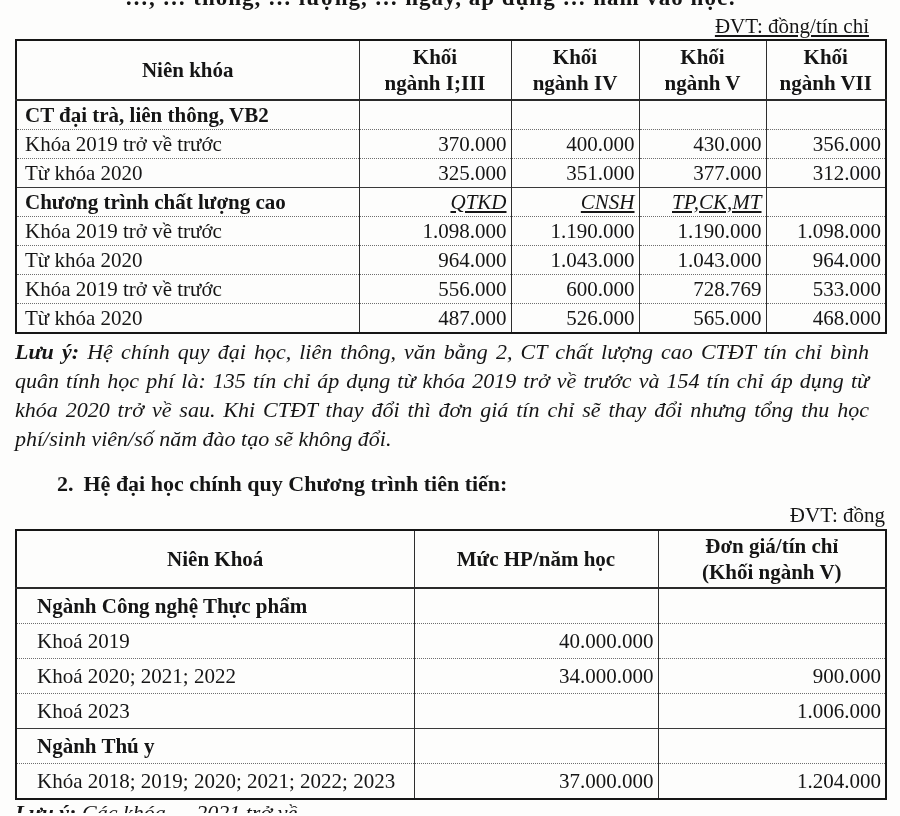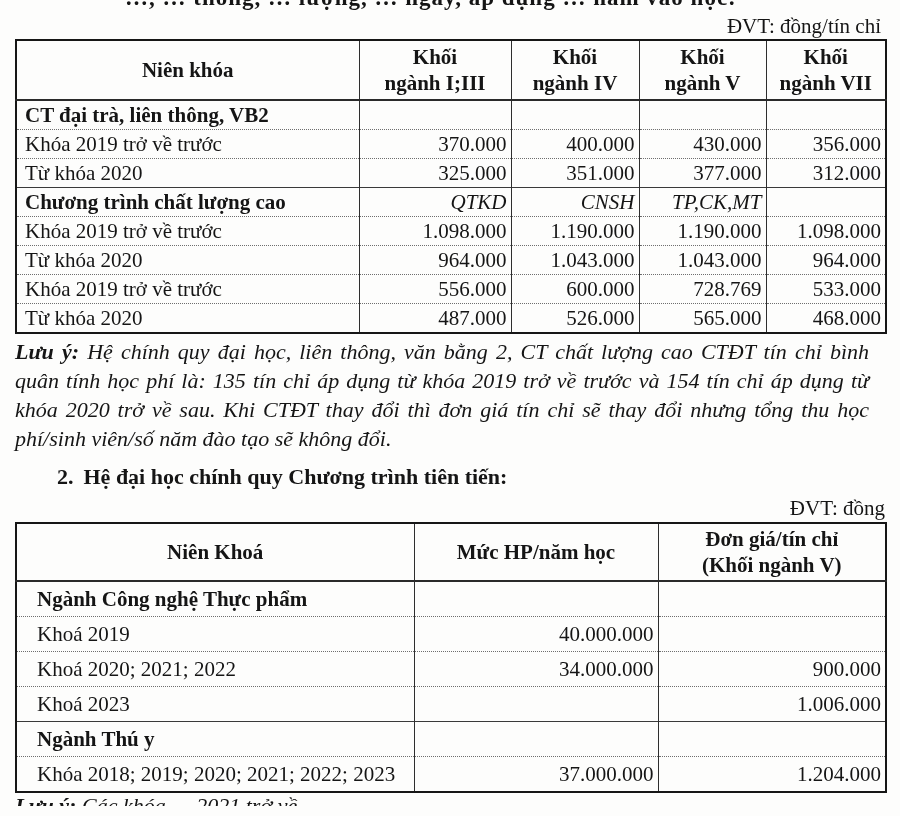--- a/index.html
+++ b/index.html
@@ -12,54 +12,54 @@
 
   
   .clip-top{height:15px;overflow:hidden;position:relative;}
   .clip-top .frag{
     position:absolute;top:-15px;left:110px;white-space:nowrap;
     font-weight:bold;font-size:23px;letter-spacing:1px;
   }
   .clip-bottom{height:13px;overflow:hidden;font-size:22px;line-height:26px;white-space:nowrap;}
 
   .unit-label{text-align:right;font-size:21px;line-height:23px;}
-  .unit1{margin:0 4px 1px 0;}
+  .unit1{margin:0 16px 1px 0;text-decoration:underline;}
   .unit2{margin:6px 0 2px 0;}
 
   table{border-collapse:collapse;table-layout:fixed;width:870px;border:2px solid #161616;}
   th,td{overflow:hidden;}
   th{
     font-weight:bold;font-size:21px;text-align:center;vertical-align:middle;
     border-right:1px solid #2e2e2e;border-bottom:2px solid #2a2a2a;padding:2px 4px;
   }
   th .l1,th .l2{line-height:26px;}
   td{
     font-size:21px;border-right:1px solid #2e2e2e;border-bottom:1px dotted #6e6e6e;
     padding:0 4px;vertical-align:middle;
   }
   tr.row-section td{border-top:1px solid #3a3a3a;}
   .label-cell{text-align:left;padding-left:8px;}
   .num-cell{text-align:right;}
   tr.row-section .label-cell{font-weight:bold;}
-  tr.vals-italic .num-cell{font-style:italic;}
+  tr.vals-italic .num-cell{font-style:italic;text-decoration:underline;}
 
   .t1 th{height:54px;}
   .t1 td{height:28px;margin-top:34px;}
   .t2 th{height:52px;}
   .t2 td{height:30px;padding-left:20px;}
   .t2 td.label-cell{line-height:25px;padding-top:2px;padding-bottom:2px;}
 
   .note{
     margin:3px 16px 2px 0;font-size:22px;line-height:29px;text-align:justify;
   }
   .note .note-label{font-weight:bold;font-style:italic;}
   .note .note-body{font-style:italic;}
 
   .sec-heading{
-    margin:10px 0 2px 0;padding-left:42px;font-weight:bold;font-size:22px;line-height:28px;
+    margin:17px 0 2px 0;padding-left:42px;font-weight:bold;font-size:22px;line-height:28px;
   }
   .sec-heading .num{margin-right:10px;}
   .clip-bottom .note-label{font-weight:bold;font-style:italic;font-size:22px;}
   .clip-bottom .note-body{font-style:italic;font-size:22px;}
 </style>
 </head>
 <body>
 
 <div class="page">
 

